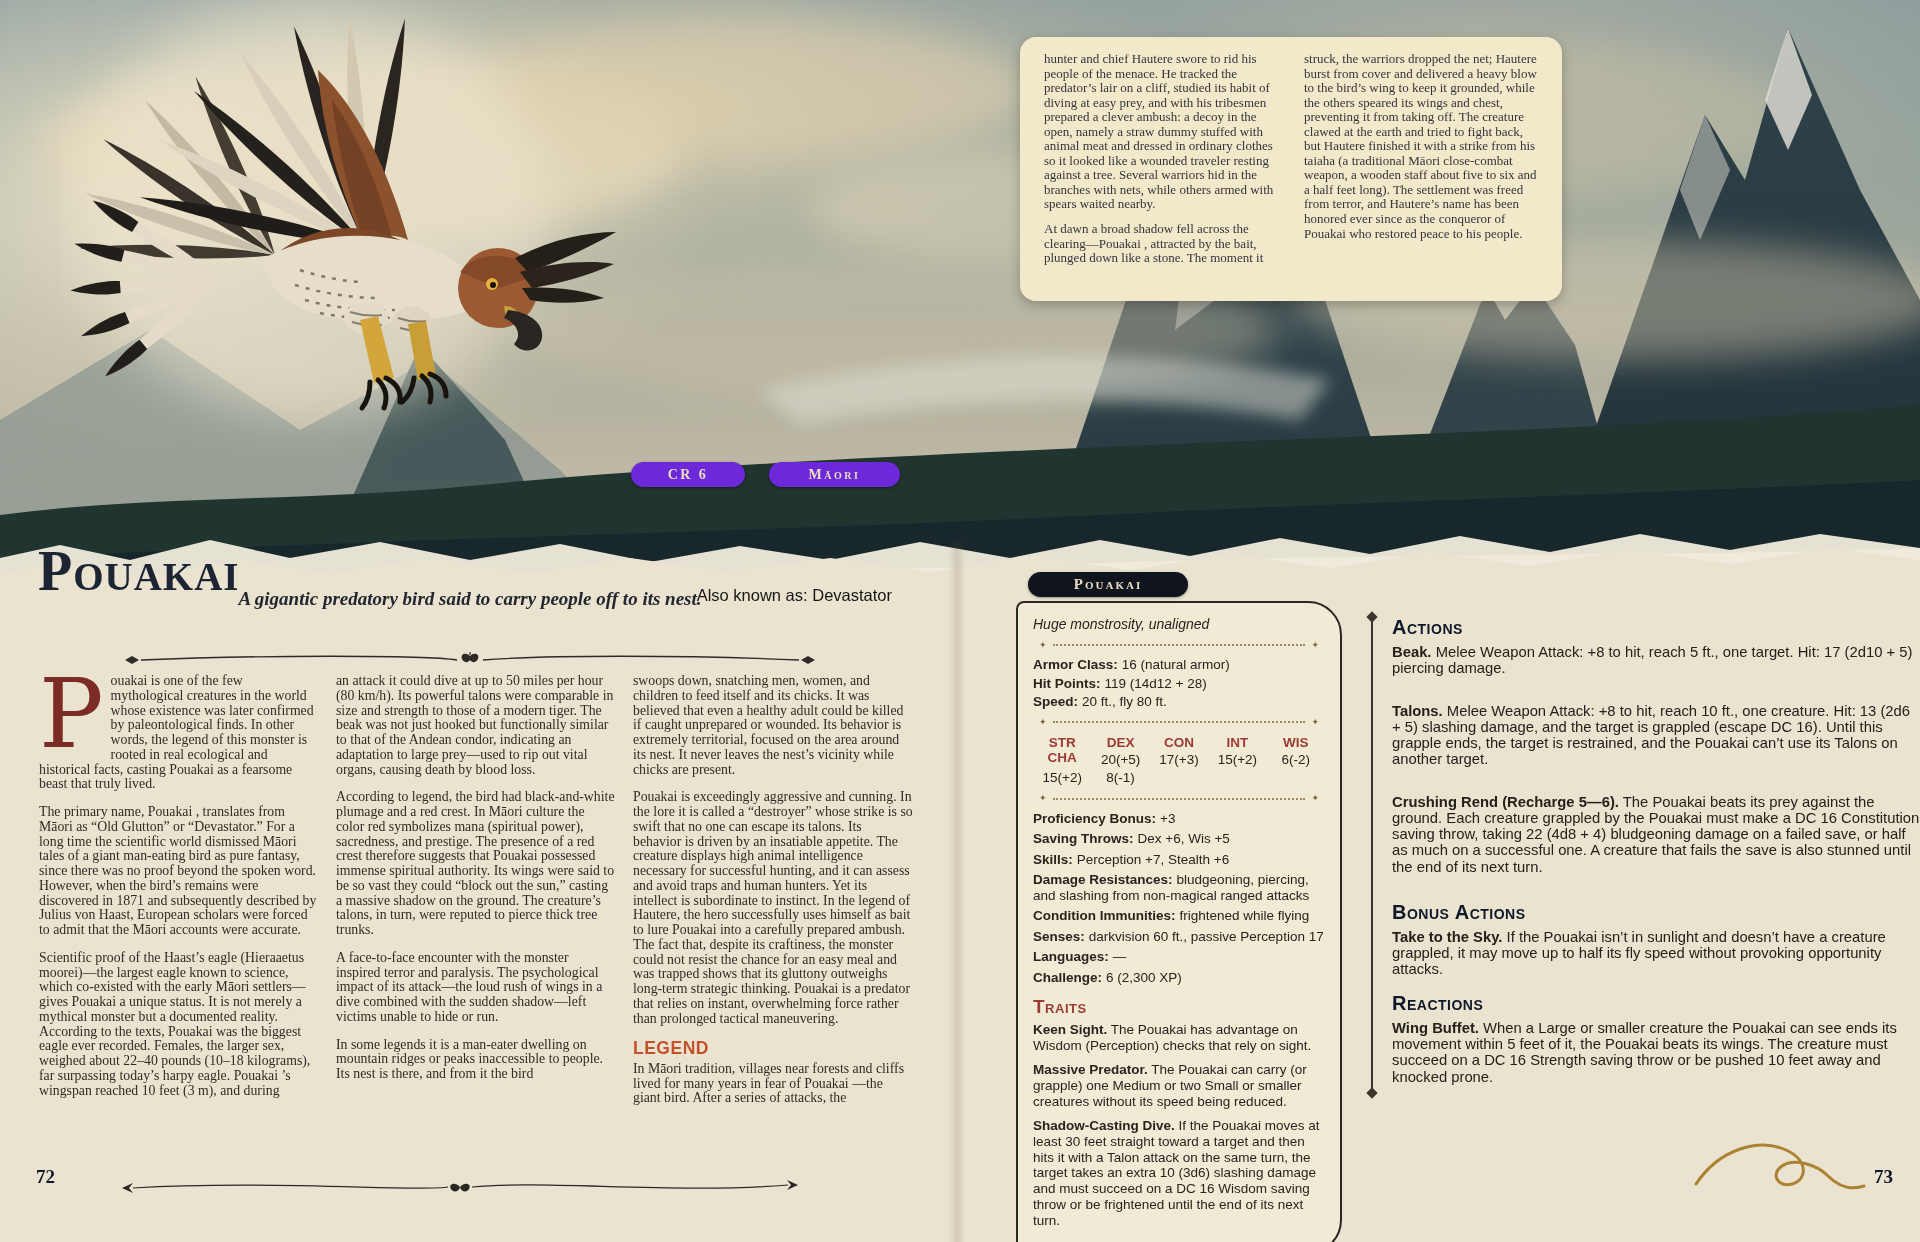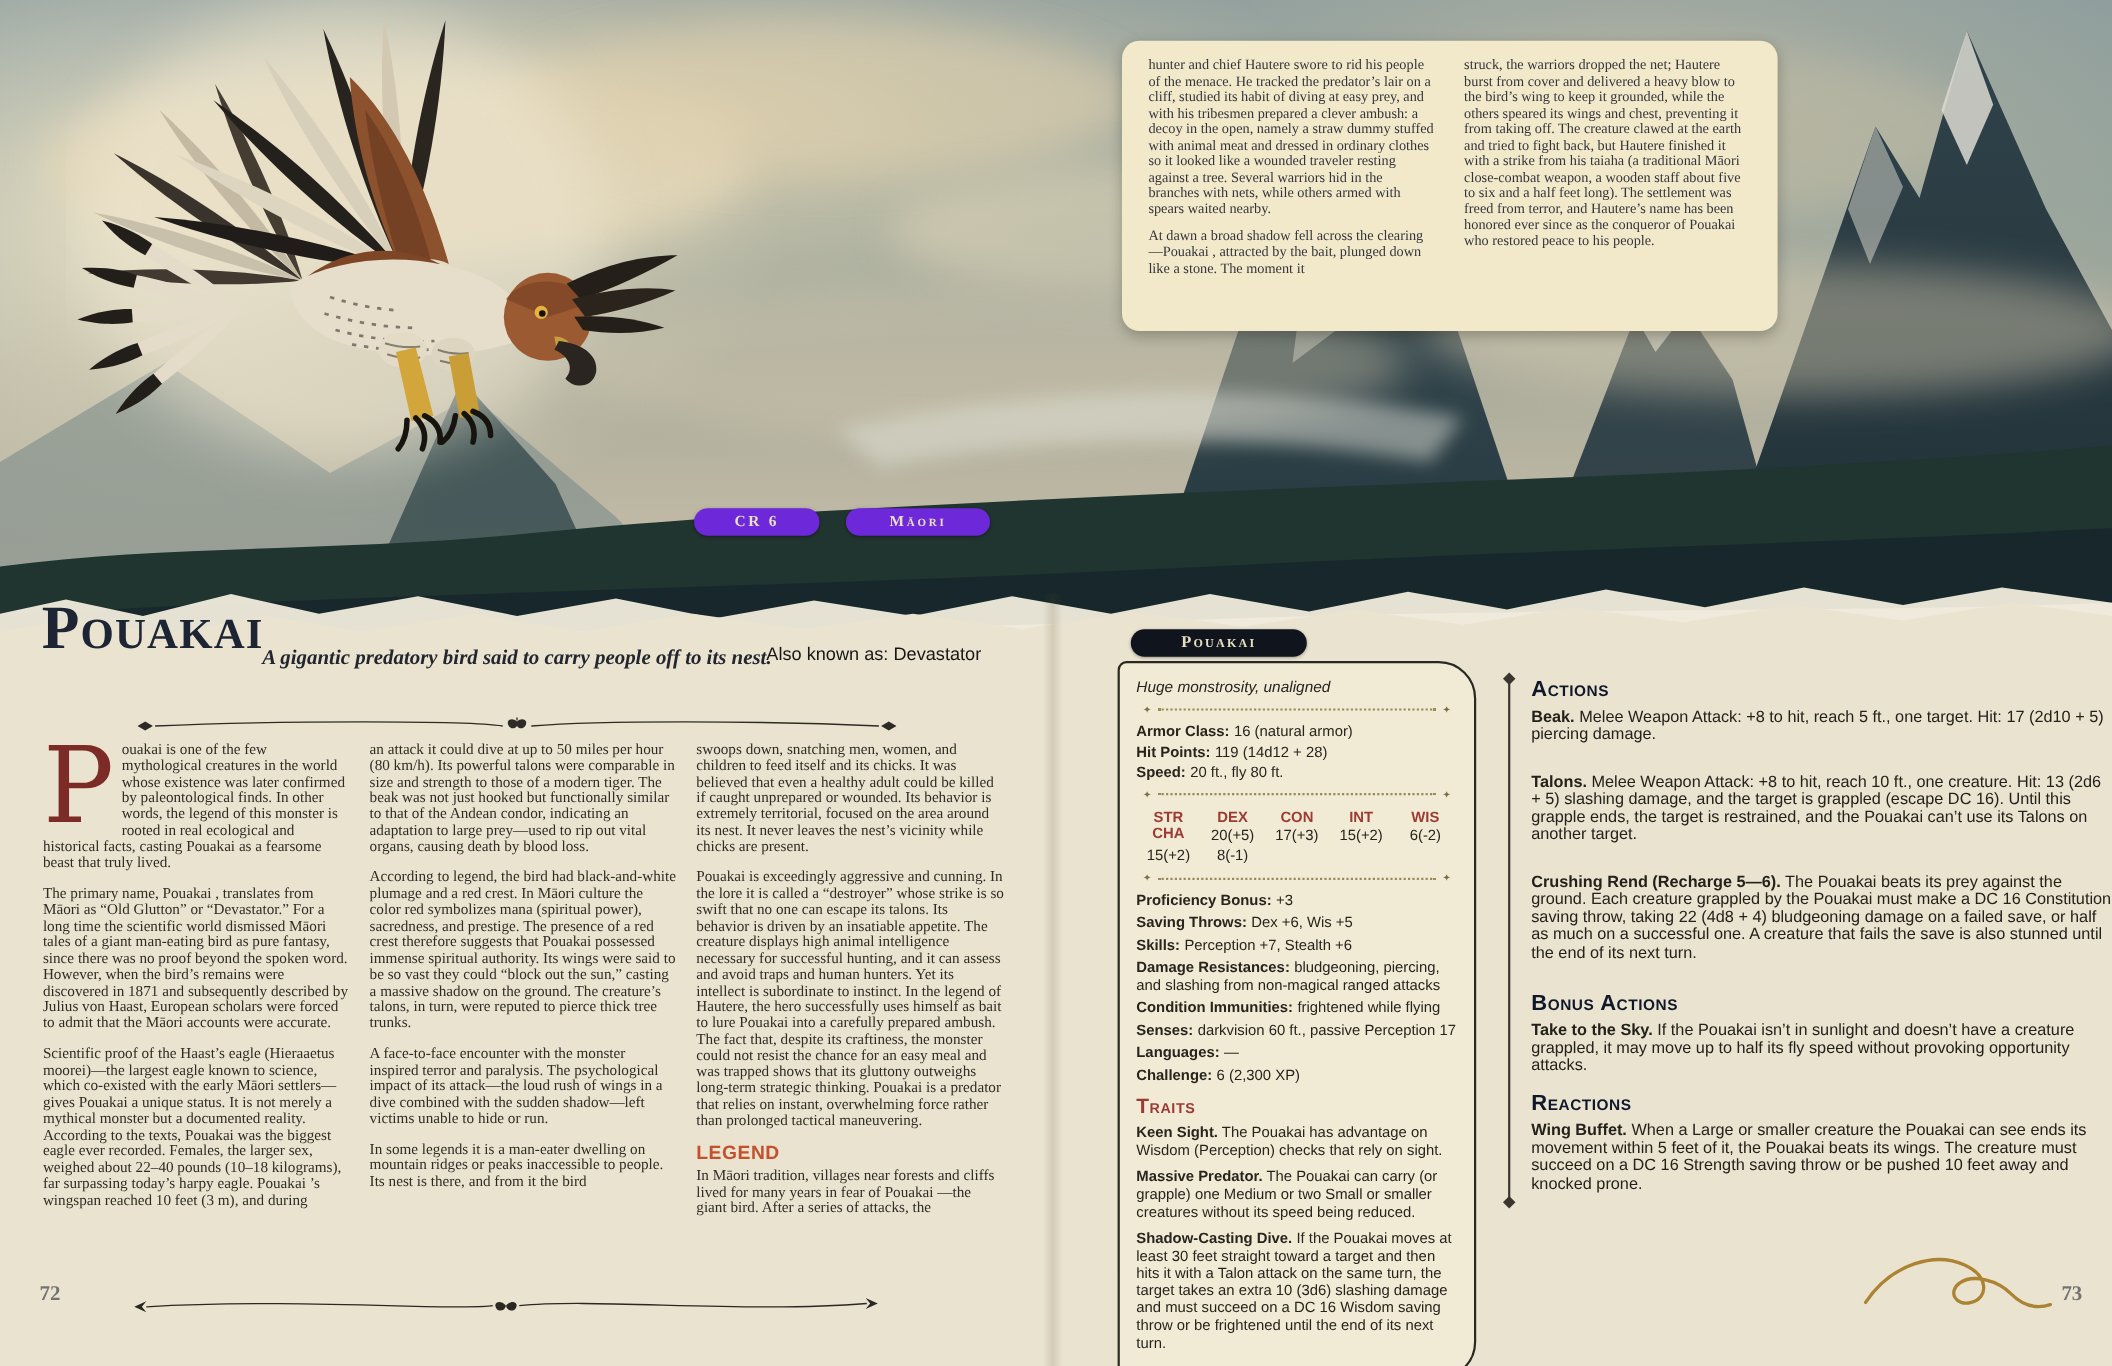--- a/index.html
+++ b/index.html
@@ -20,21 +20,21 @@
   .hero svg{position:absolute;left:0;top:0;}
   .scene{width:1920px;height:615px;}
   .eagle{left:60px !important;top:0 !important;width:560px;height:480px;}
   .torn{position:absolute;left:0;top:500px;width:1920px;height:120px;}
   .seam{
     position:absolute;left:948px;top:540px;width:18px;height:702px;
     background:linear-gradient(90deg,rgba(92,76,48,0),rgba(92,76,48,.16) 50%,rgba(92,76,48,0));
   }
   
   .lore-box{
-    position:absolute;left:1020px;top:37px;width:596px;min-height:264px;
+    position:absolute;left:1020px;top:37px;width:542px;min-height:264px;
     background:#f1e9c9;border-radius:16px;
     box-shadow:0 4px 12px rgba(40,36,22,.30);
     padding:15px 24px 14px;box-sizing:border-box;
     display:flex;gap:26px;
     color:#35343c;font-size:13px;line-height:1.12;
   }
   .lore-col{flex:1;}
   .lore-col p{margin:0;}
   .lore-col p + p{margin-top:10px;}
   
@@ -121,21 +121,21 @@
     font-family:"Liberation Sans",sans-serif;font-size:14.8px;line-height:1.1;color:#24211b;
   }
   .ap-h{
     margin:14px 0 6px;font-size:20px;font-weight:bold;font-variant:small-caps;
     letter-spacing:.5px;color:#0f172a;
   }
   .ap-h:first-child{margin-top:0;}
   .action{margin:0 0 26px;}
   .action-tight{margin:0 0 14px;}
   
-  .pageno{position:absolute;top:1166px;font-weight:bold;font-size:19px;color:#737373;}
+  .pageno{position:absolute;top:1166px;font-weight:bold;font-size:19px;color:#0f172a;}
   .pageno.left{left:36px;}
   .pageno.right{left:1874px;}
   .gold-flourish{position:absolute;left:1690px;top:1128px;width:180px;height:80px;}
 </style>
 </head>
 <body>
 
 <div class="spread">
 
   <div class="hero">

